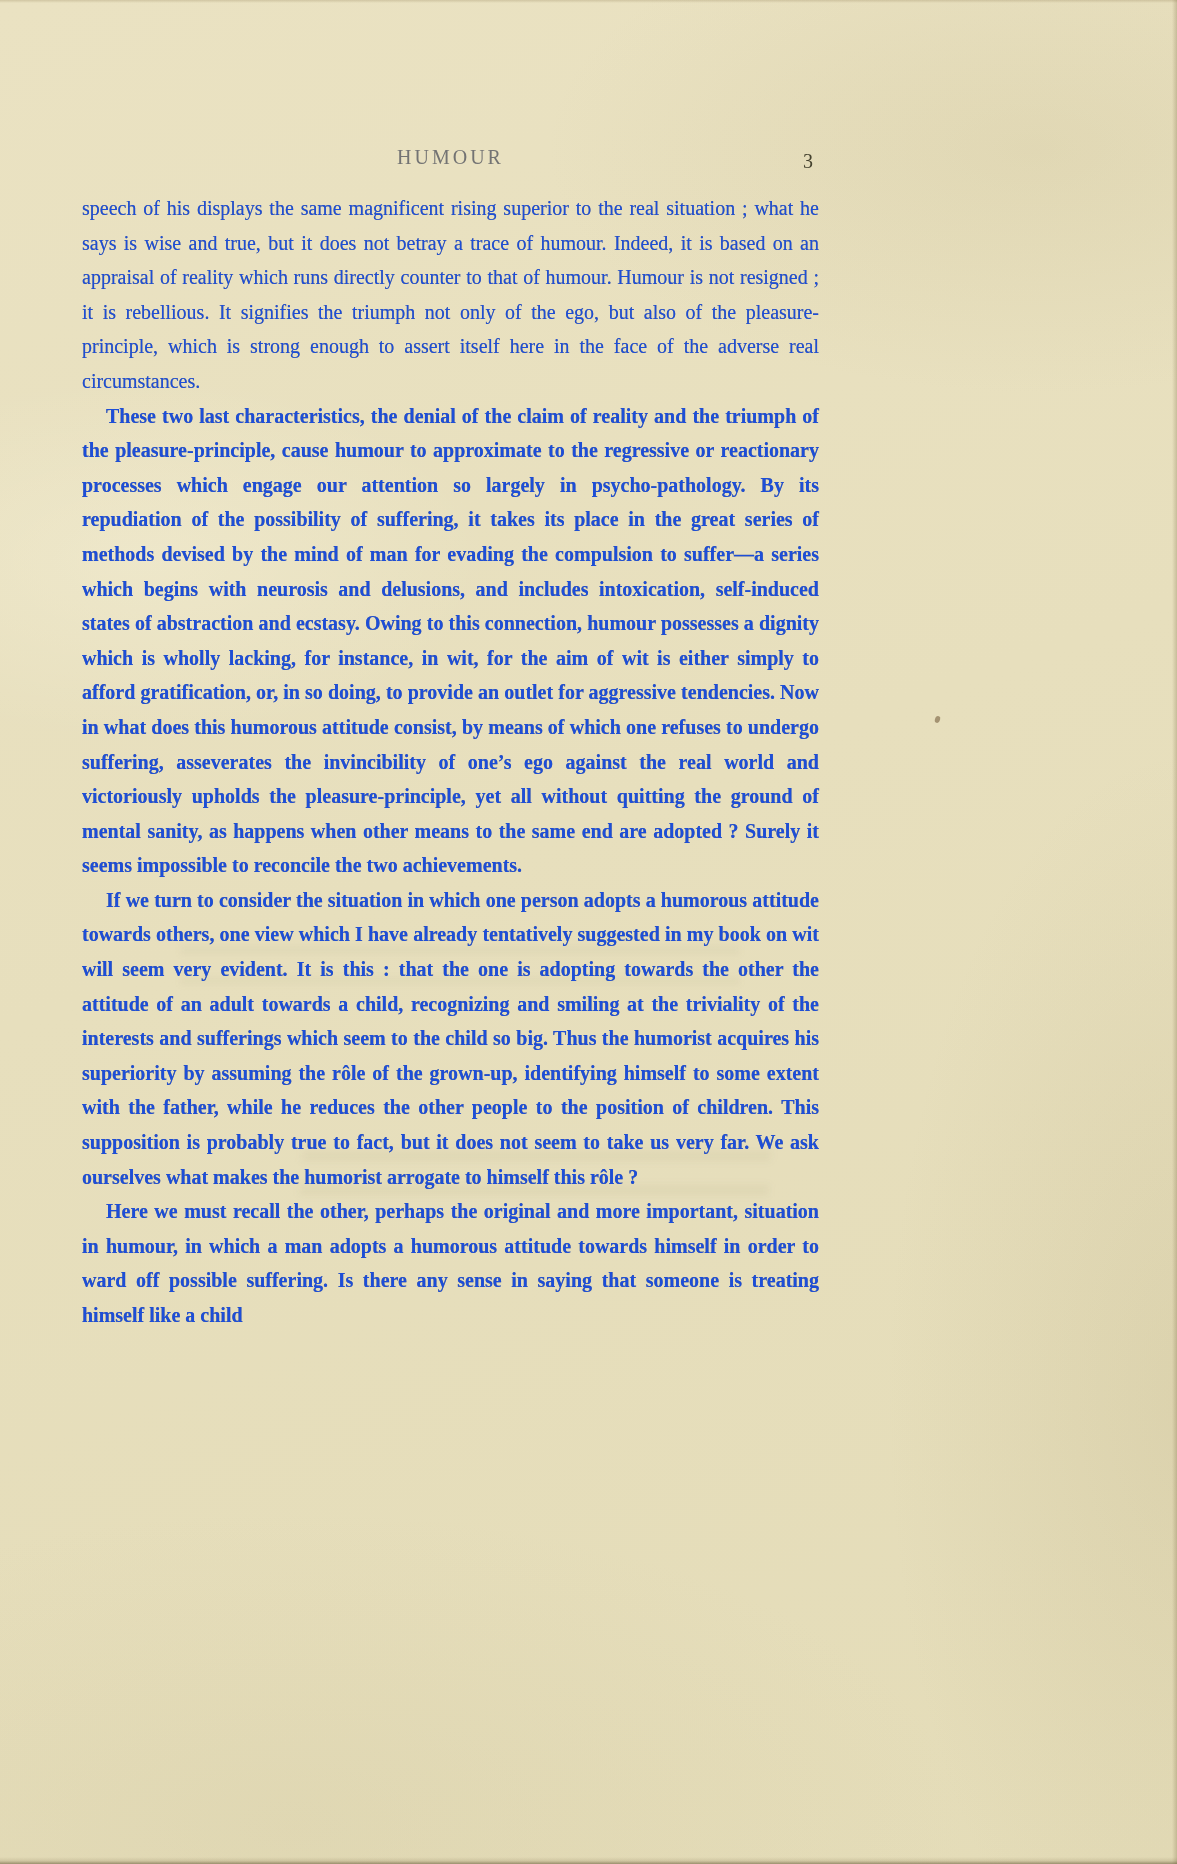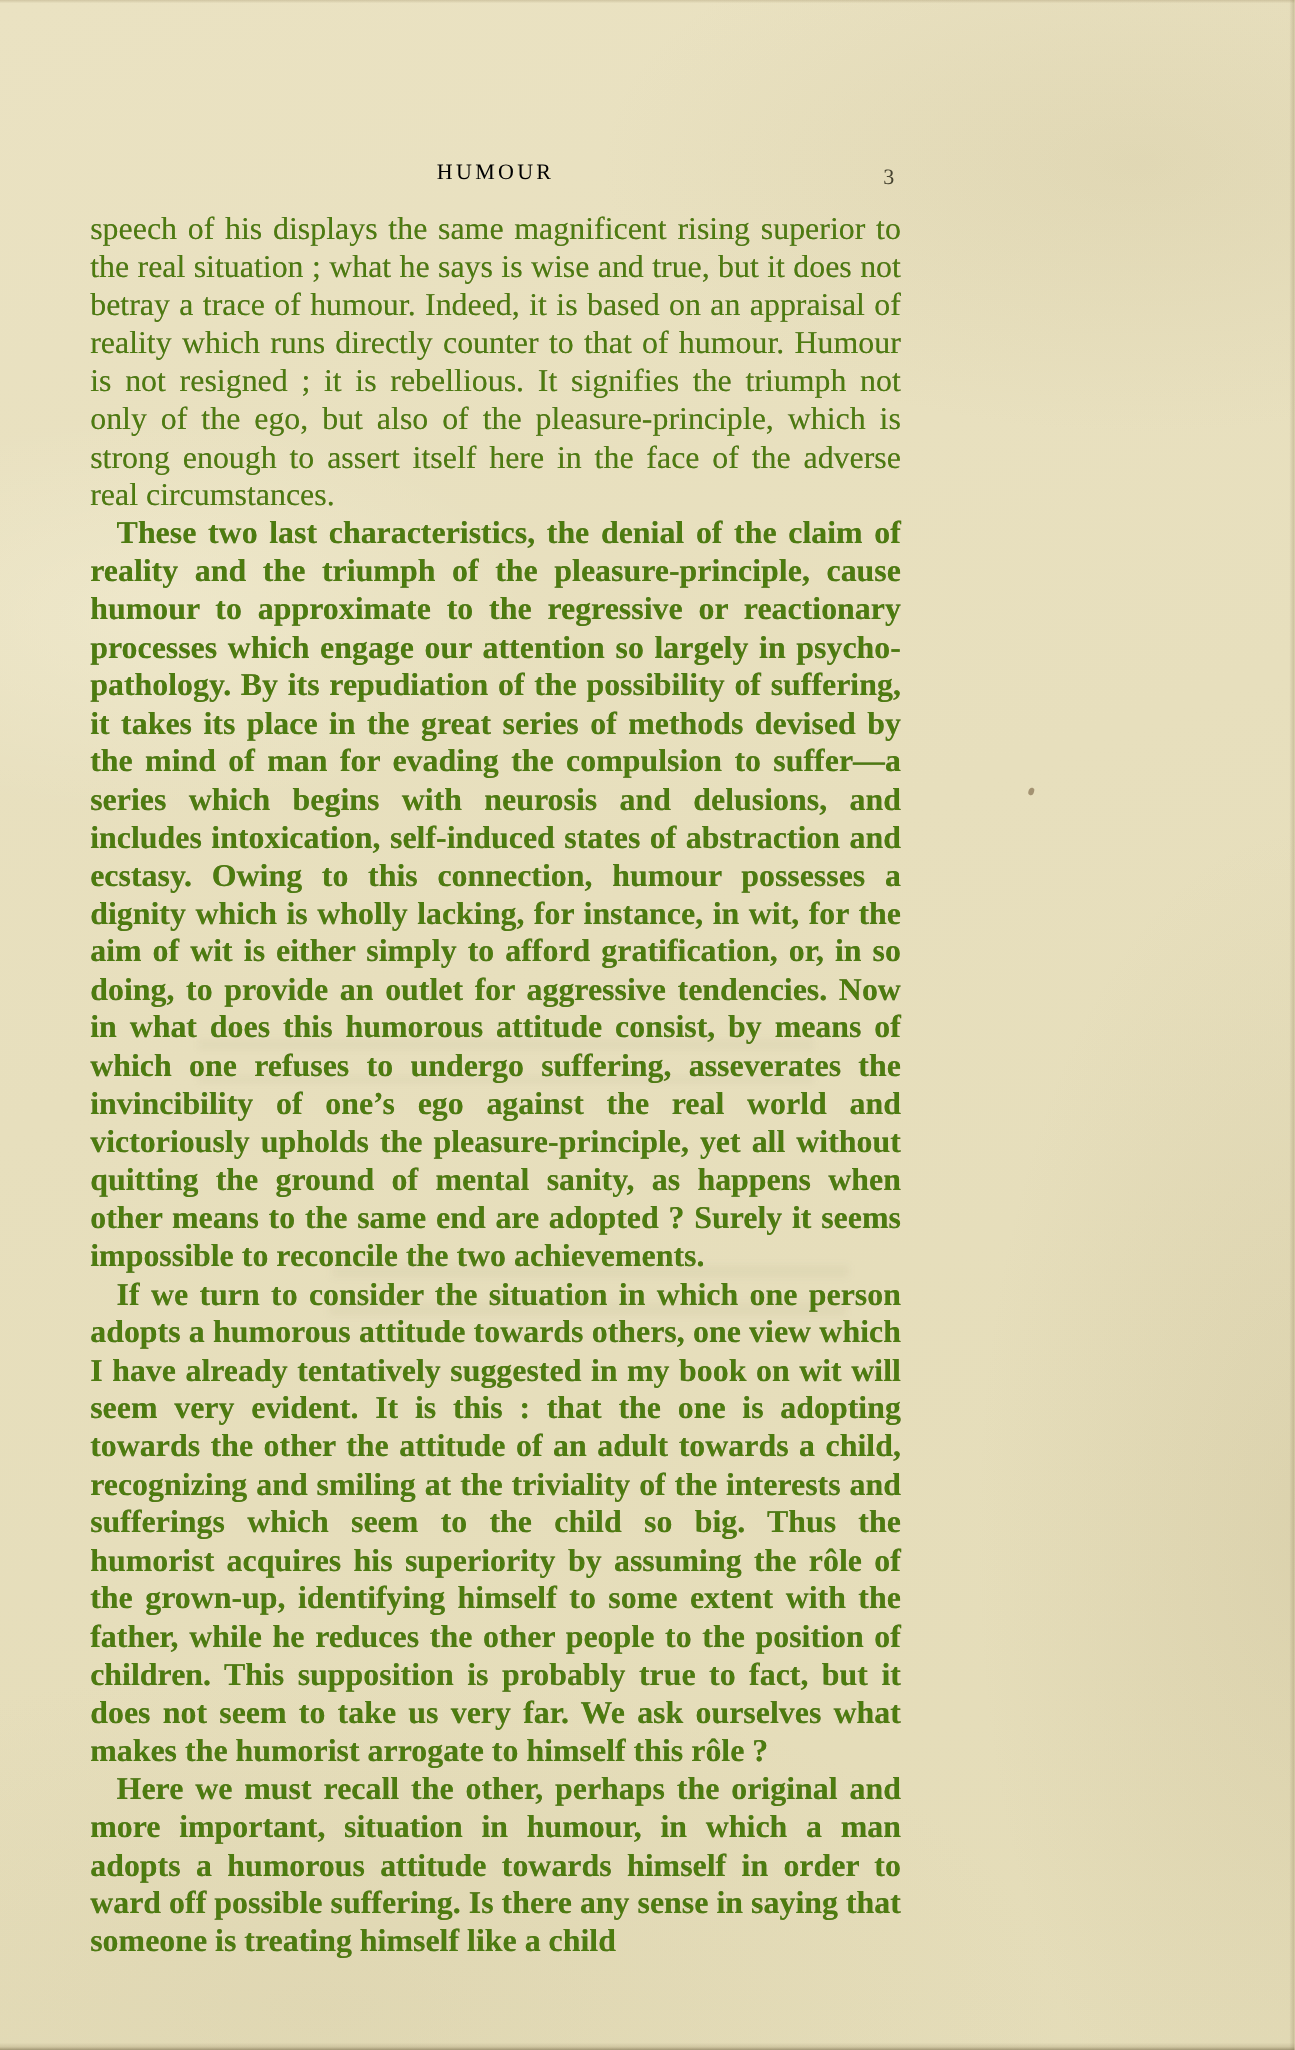--- a/index.html
+++ b/index.html
@@ -64,36 +64,36 @@
   }
 
   .running-header {
     position: relative;
     height: 30px;
     text-align: center;
   }
   .header-title {
     font-size: 20px;
     letter-spacing: 3px;
-    color: #000000;
+    color: #737373;
   }
   .page-number {
     position: absolute;
     right: 6px;
     top: 4px;
     font-size: 20px;
     color: #45422f;
   }
 
   .body-text {
     margin-top: 15px;
-    font-size: 29px;
+    font-size: 20px;
     line-height: 34.6px;
     text-align: justify;
-    color: #4d7c0f;
+    color: #1d4ed8;
     text-shadow: 0 0 0.6px rgba(64,61,50,0.55);
   }
   .body-text p {
     margin: 0;
     padding: 0;
   }
   .body-text p.indent {
     text-indent: 24px;
     font-weight: bold;
   }

